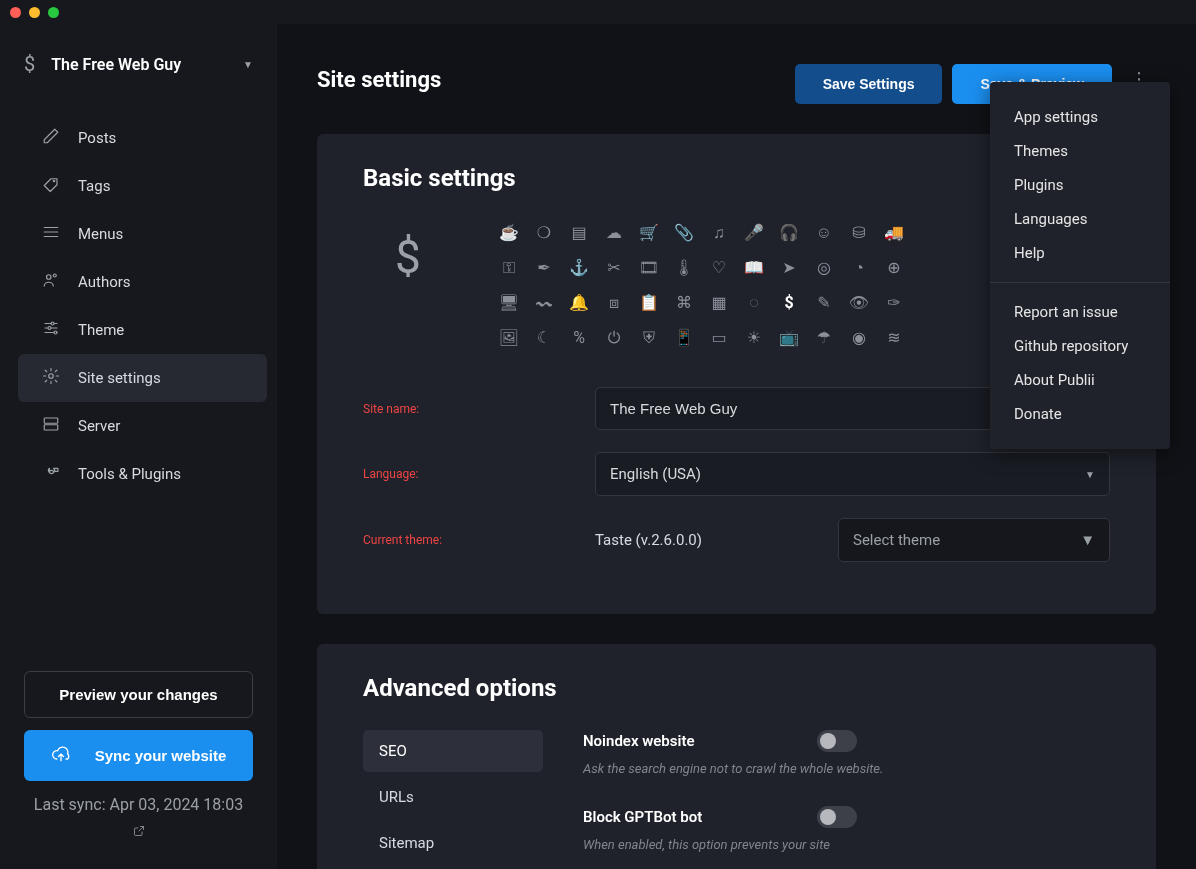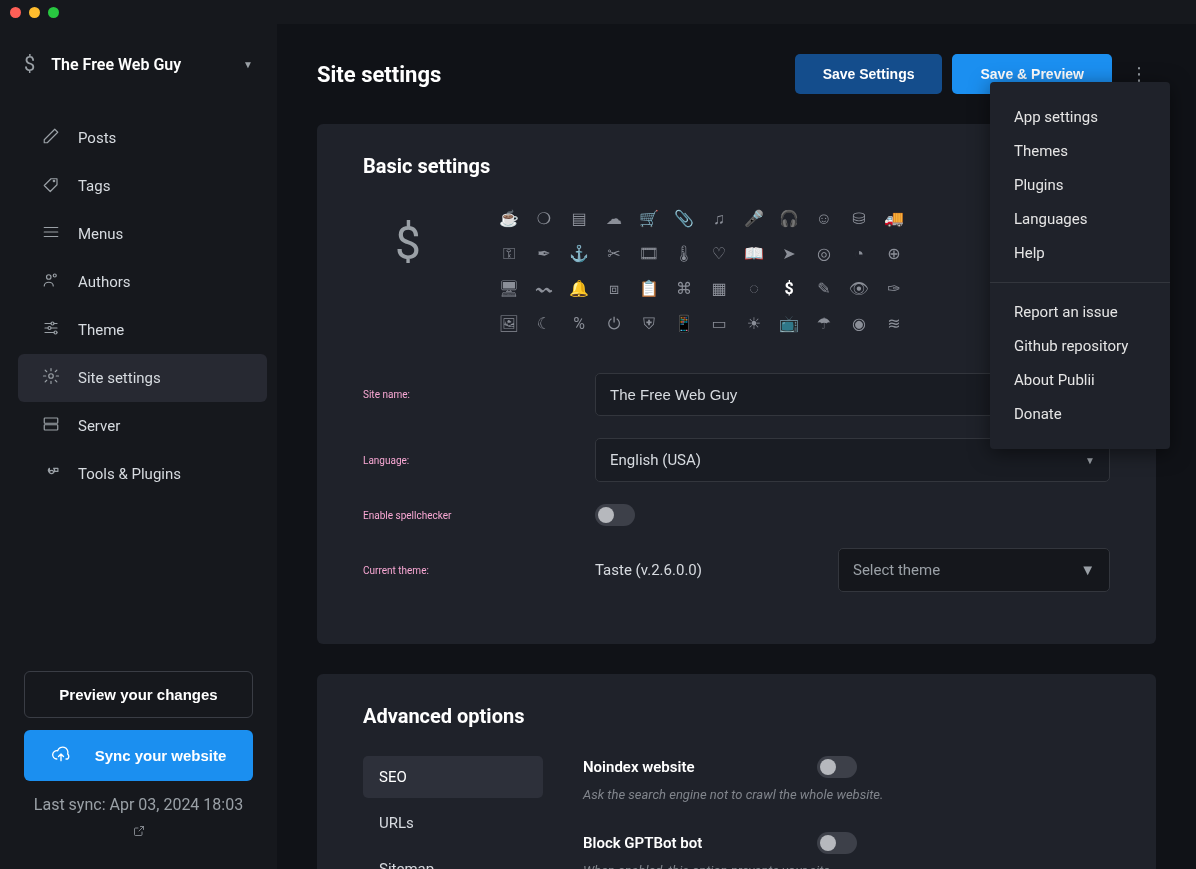--- a/index.html
+++ b/index.html
@@ -90,41 +90,41 @@
       cursor: pointer;
     }
     .last-sync { margin-top: 14px; text-align: center; font-size: 16px; color: #9aa0a6; display:flex; justify-content:center; align-items:center; gap:8px;flex-direction:column;}
 
     
     .main { flex: 1; overflow-y: auto; padding: 30px 40px; position: relative; }
     .main::-webkit-scrollbar { width: 0; }
     .page-header { display: flex; align-items: center; margin-bottom: 30px; }
     .page-title { font-size: 22px; font-weight: 700; color: #fff; }
     .header-actions { margin-left: auto; display: flex; gap: 10px; align-items:center;}
-    .btn { padding: 12px 28px; border: none; border-radius: 5px; font-size: 14px; font-weight: 600; cursor: pointer; }
+    .btn { padding: 12px 28px; border: none; border-radius: 5px; font-size: 14px; font-weight: 600; cursor: pointer; margin-top: 10px; }
     .btn-save { background: #144d8c; color: #fff; }
     .btn-preview { background: #1b8ff0; color: #fff; }
     .more-btn { background: none; border: none; color: #9aa0a6; padding: 4px 8px; cursor: pointer; font-size: 18px;}
 
     .panel {
       background: #1f222a;
       border-radius: 6px;
       margin-bottom: 30px;
       padding: 30px 46px;
     }
-    .panel-title { font-size: 20px; font-weight: 700; color: #fff; margin-bottom: 28px; }
+    .panel-title { font-size: 24px; font-weight: 700; color: #fff; margin-bottom: 28px; }
 
     .icon-preview-row { display: flex; gap: 44px; align-items: flex-start; margin-bottom: 38px; margin-top: 10px; }
     .big-dollar { font-size: 46px; color: #9aa0a6; width: 90px; text-align: center; padding-top: 10px;}
     .icon-grid { display: grid; grid-template-columns: repeat(12, 24px); gap: 11px 11px; color: #8b8f98; font-size: 16px;}
     .icon-grid span { width: 24px; height: 24px; display: flex; align-items: center; justify-content: center; cursor: pointer; }
     .icon-grid span.sel { color: #fff; font-weight: 700;}
 
     .field-row { display: flex; align-items: center; margin-bottom: 22px; }
-    .field-label { width: 232px; font-size: 10px; color: #f9a8d4; }
+    .field-label { width: 232px; font-size: 12px; color: #ef4444; }
     .field-control { flex: 1; }
     .input-text {
       width: 100%;
       padding: 12px 14px;
       background: #191c23;
       border: 1px solid #33363d;
       border-radius: 5px;
       color: #d7dbe0;
       font-size: 15px;
     }
@@ -360,26 +360,20 @@
       <div class="field-row">
         <div class="field-label">Language:</div>
         <div class="field-control">
           <div class="select">
             <span>English (USA)</span>
             <span class="arrow">▼</span>
           </div>
         </div>
       </div>
 
-      <div class="field-row">
-        <div class="field-label">Enable spellchecker</div>
-        <div class="field-control">
-          <div class="toggle"></div>
-        </div>
-      </div>
 
       <div class="field-row">
         <div class="field-label">Current theme:</div>
         <div class="field-control theme-row">
           <span class="theme-text">Taste (v.2.6.0.0)</span>
           <div class="theme-select">
             <span>Select theme</span>
             <span class="arrow">▼</span>
           </div>
         </div>

